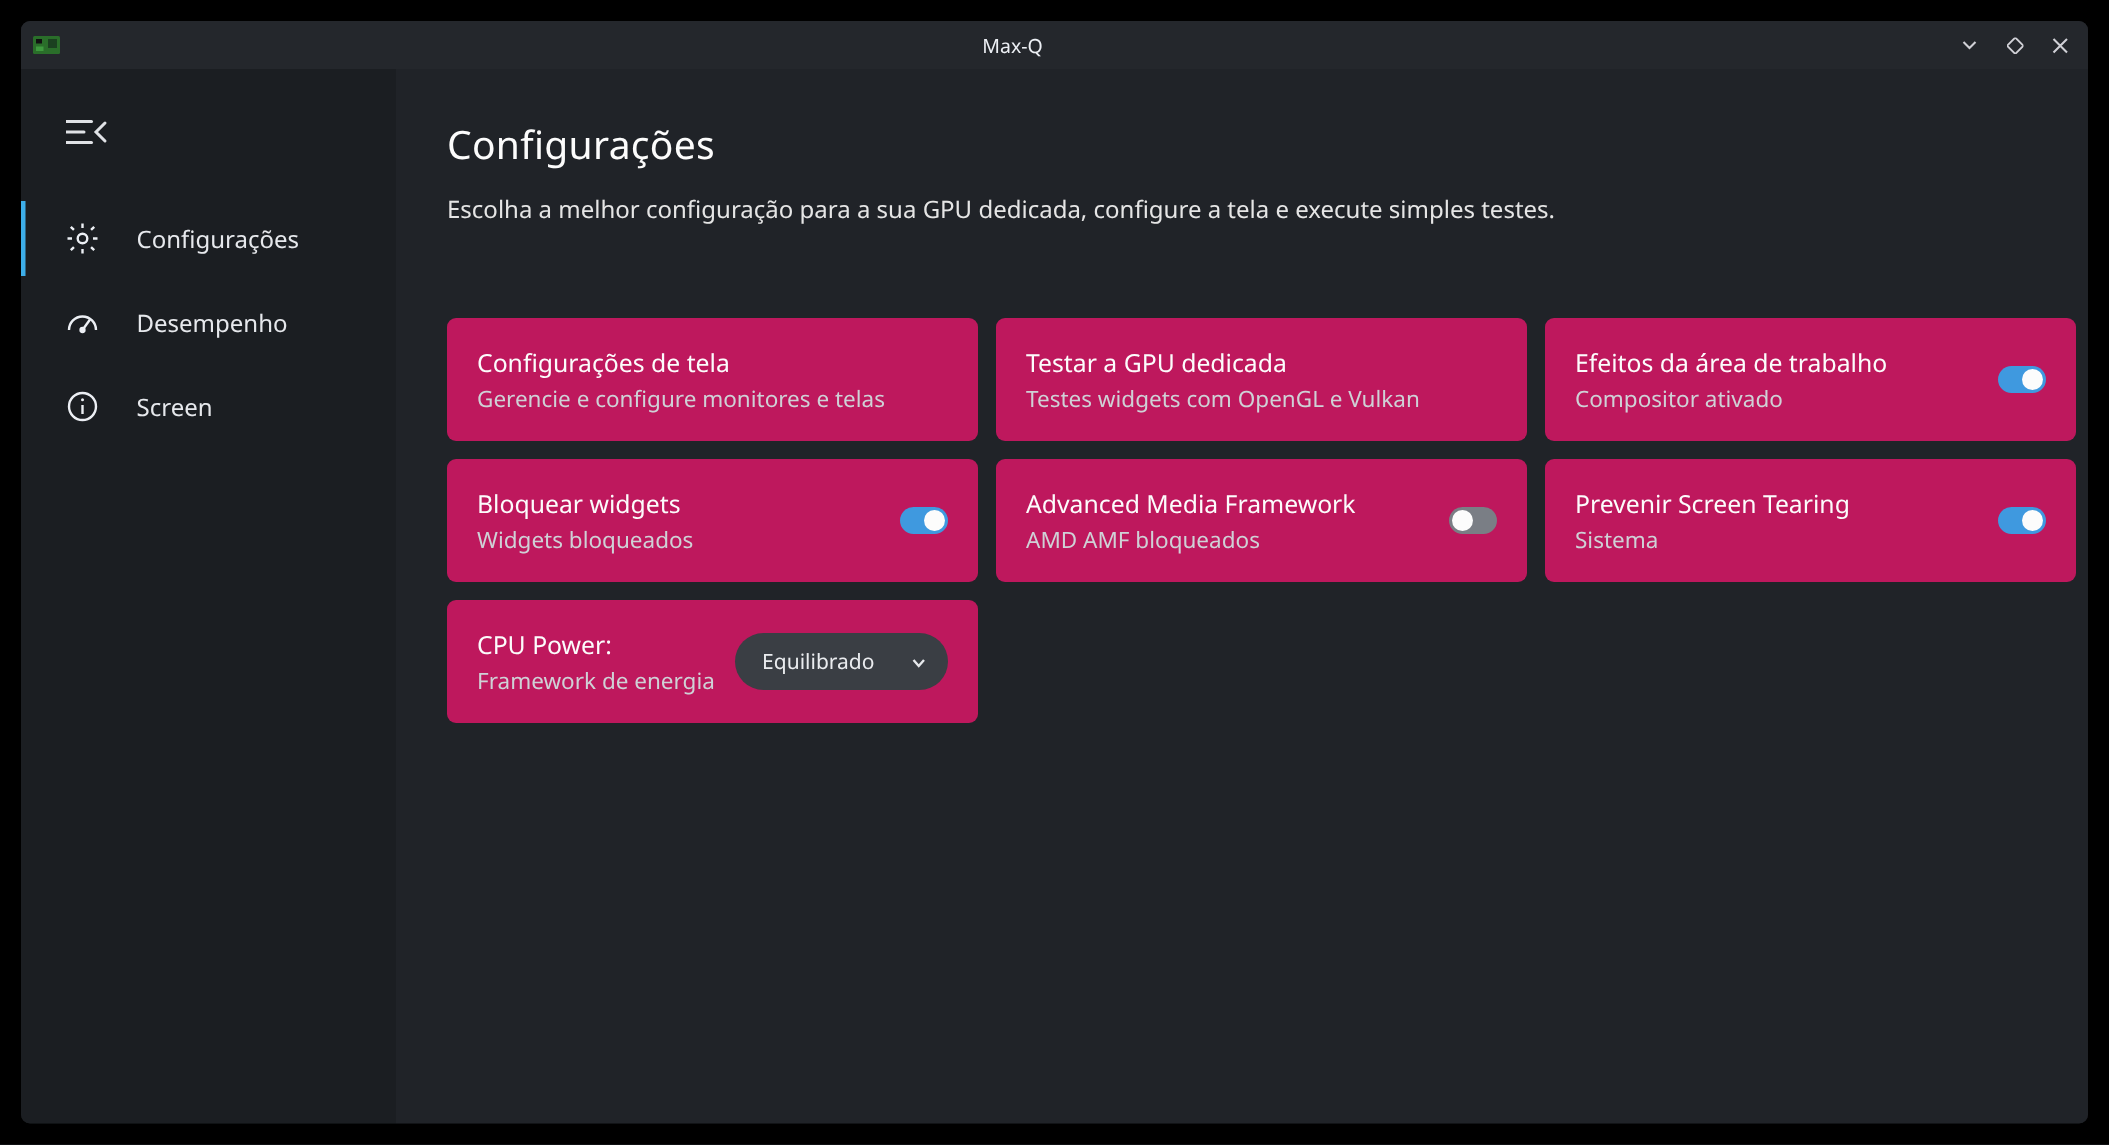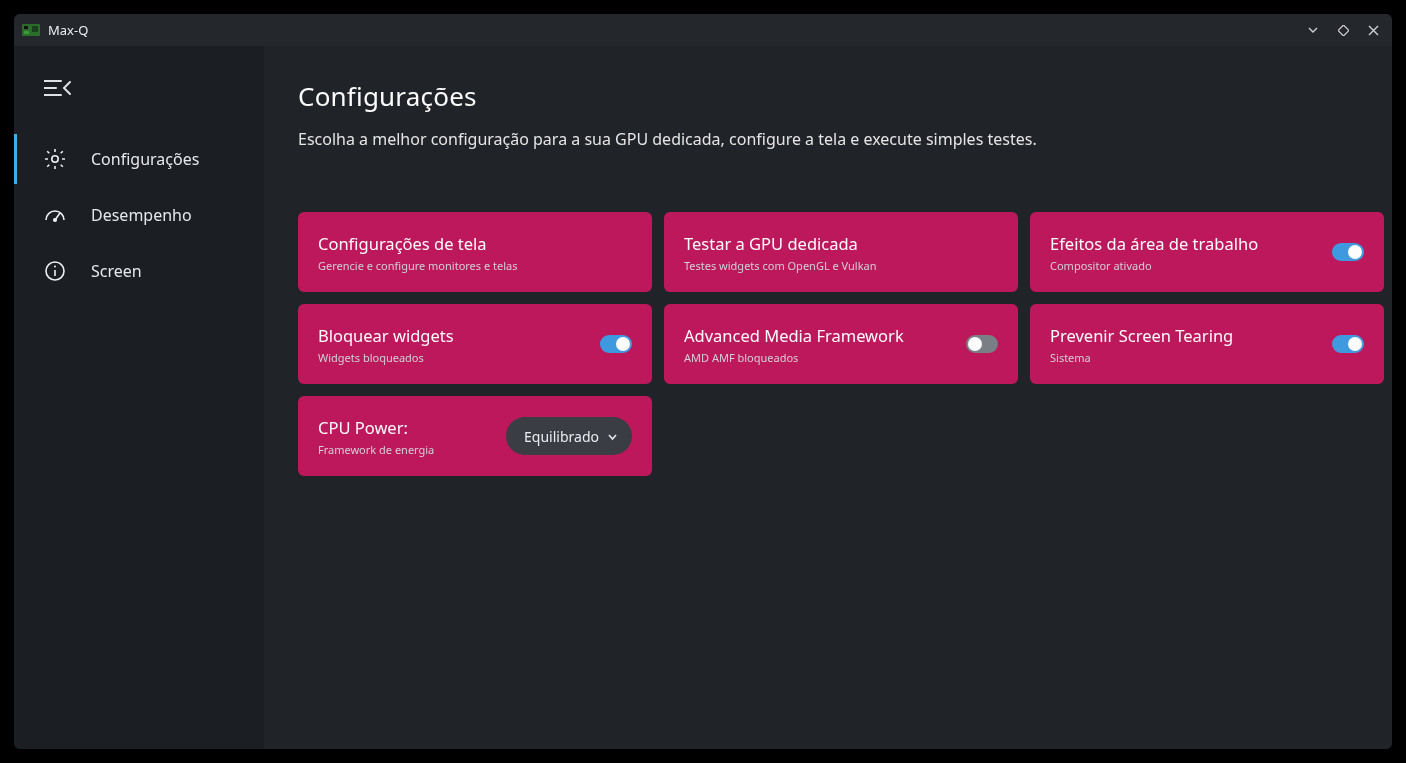--- a/index.html
+++ b/index.html
@@ -24,21 +24,21 @@
       display: flex; align-items: center;
       padding: 0 8px;
       font-size: 13px;
       color: #eceff4;
     }
     .titlebar-icon {
       width: 18px; height: 14px;
       margin-right: 8px;
       display:flex; align-items:center; justify-content:center;
     }
-    .titlebar-title { flex: 1; }
+    .titlebar-title { flex: 1; text-align: center; }
     .titlebar-controls { display: flex; gap: 8px; }
     .titlebar-btn {
       width: 22px; height: 22px;
       display:flex; align-items:center; justify-content:center;
       color: #d0d0d6;
       border-radius: 3px;
       cursor: pointer;
     }
     
     .body {
@@ -89,21 +89,21 @@
     }
     .card {
       background: #be185d;
       border-radius: 6px;
       padding: 18px 20px;
       display: flex; align-items:center; justify-content:space-between;
       min-height: 80px;
     }
     .card-text { display:flex; flex-direction:column; gap: 3px; }
     .card-head { font-size: 16.5px; color: #fcfcfc; font-weight: 400; }
-    .card-sub { font-size: 11px; color: #cfd1d6; }
+    .card-sub { font-size: 15px; color: #cfd1d6; }
     
     .toggle {
       width: 32px; height: 18px; border-radius: 9px;
       position: relative; flex-shrink: 0;
       cursor: pointer;
     }
     .toggle::after {
       content:""; position:absolute;
       width: 14px; height:14px; border-radius:50%;
       top: 2px; background:#fcfcfc;
@@ -111,21 +111,21 @@
     .toggle.on  { background:#3f99df; }
     .toggle.on::after  { right:2px; }
     .toggle.off { background:#7a7e85; }
     .toggle.off::after { left:2px; }
     
     .dropdown {
       background:#3a3e44;
       border-radius: 20px;
       height: 38px;
       padding: 0 14px 0 18px;
-      display:flex; align-items:center; gap:8px;
+      display:flex; align-items:center; gap:24px;
       font-size: 14px; color:#eaecef;
       cursor:pointer;
       flex-shrink:0;
     }
     svg { display:block; }
   </style>
 </head>
 <body>
 
 <div class="window">

